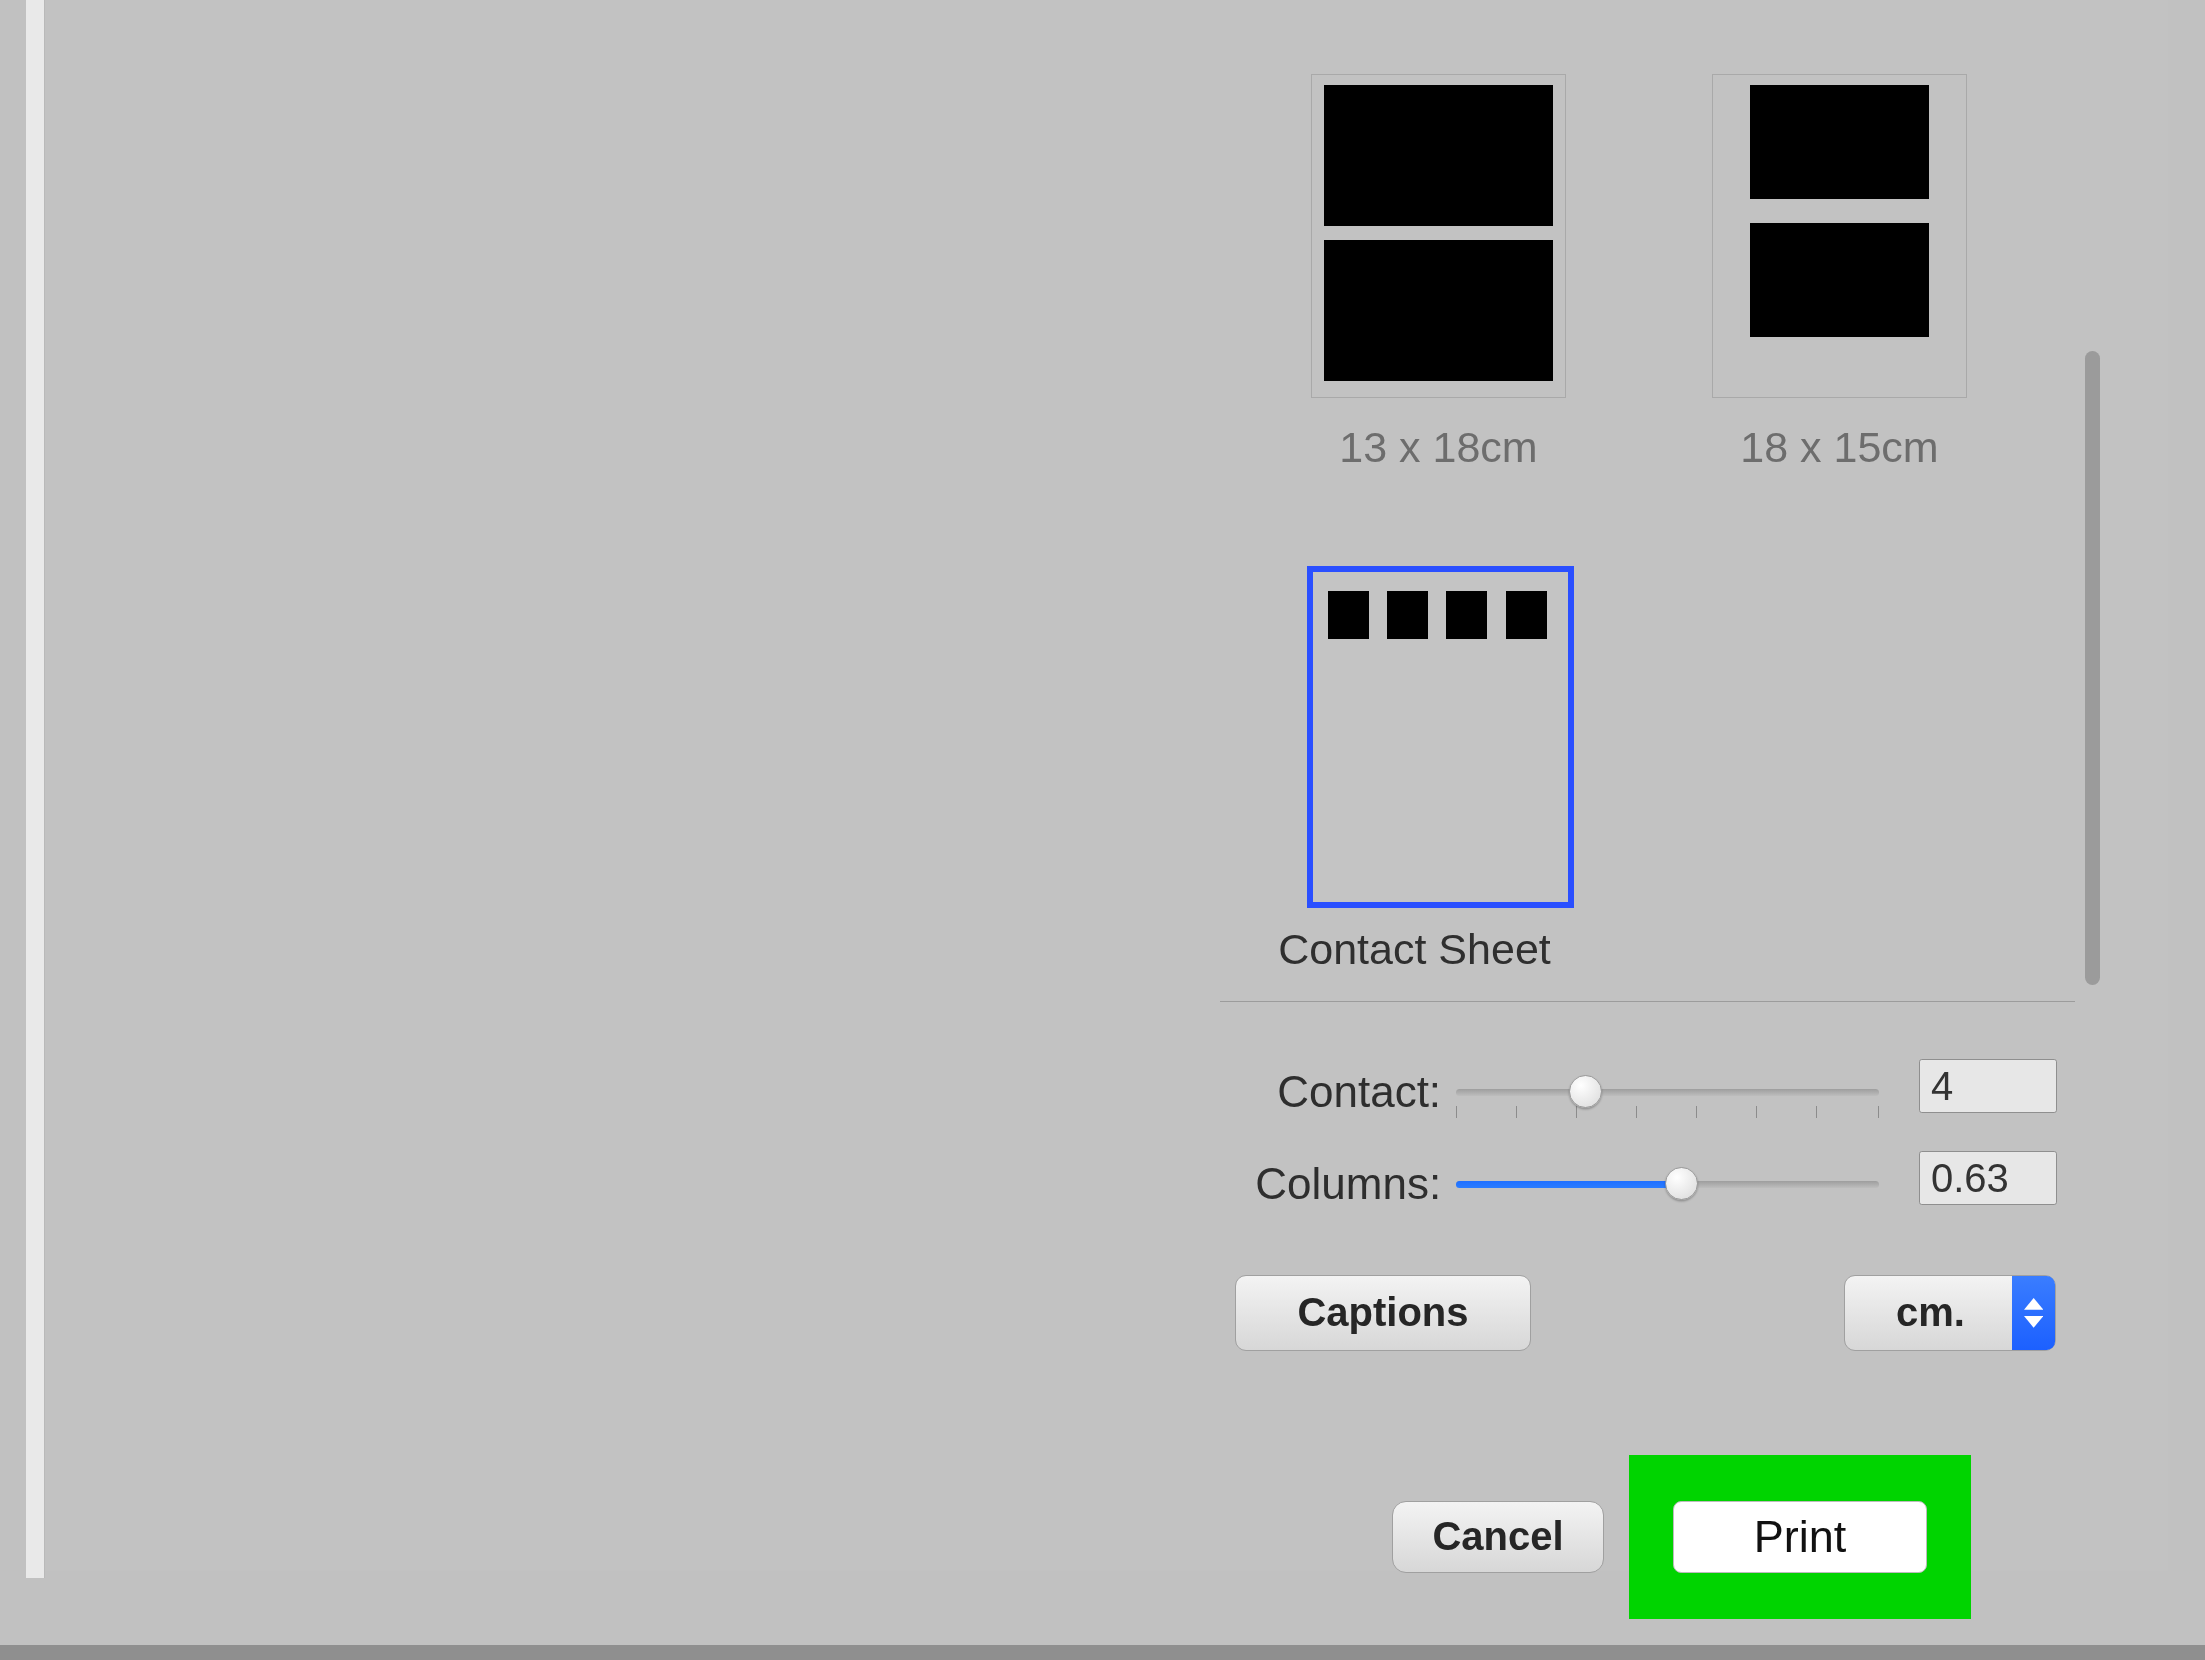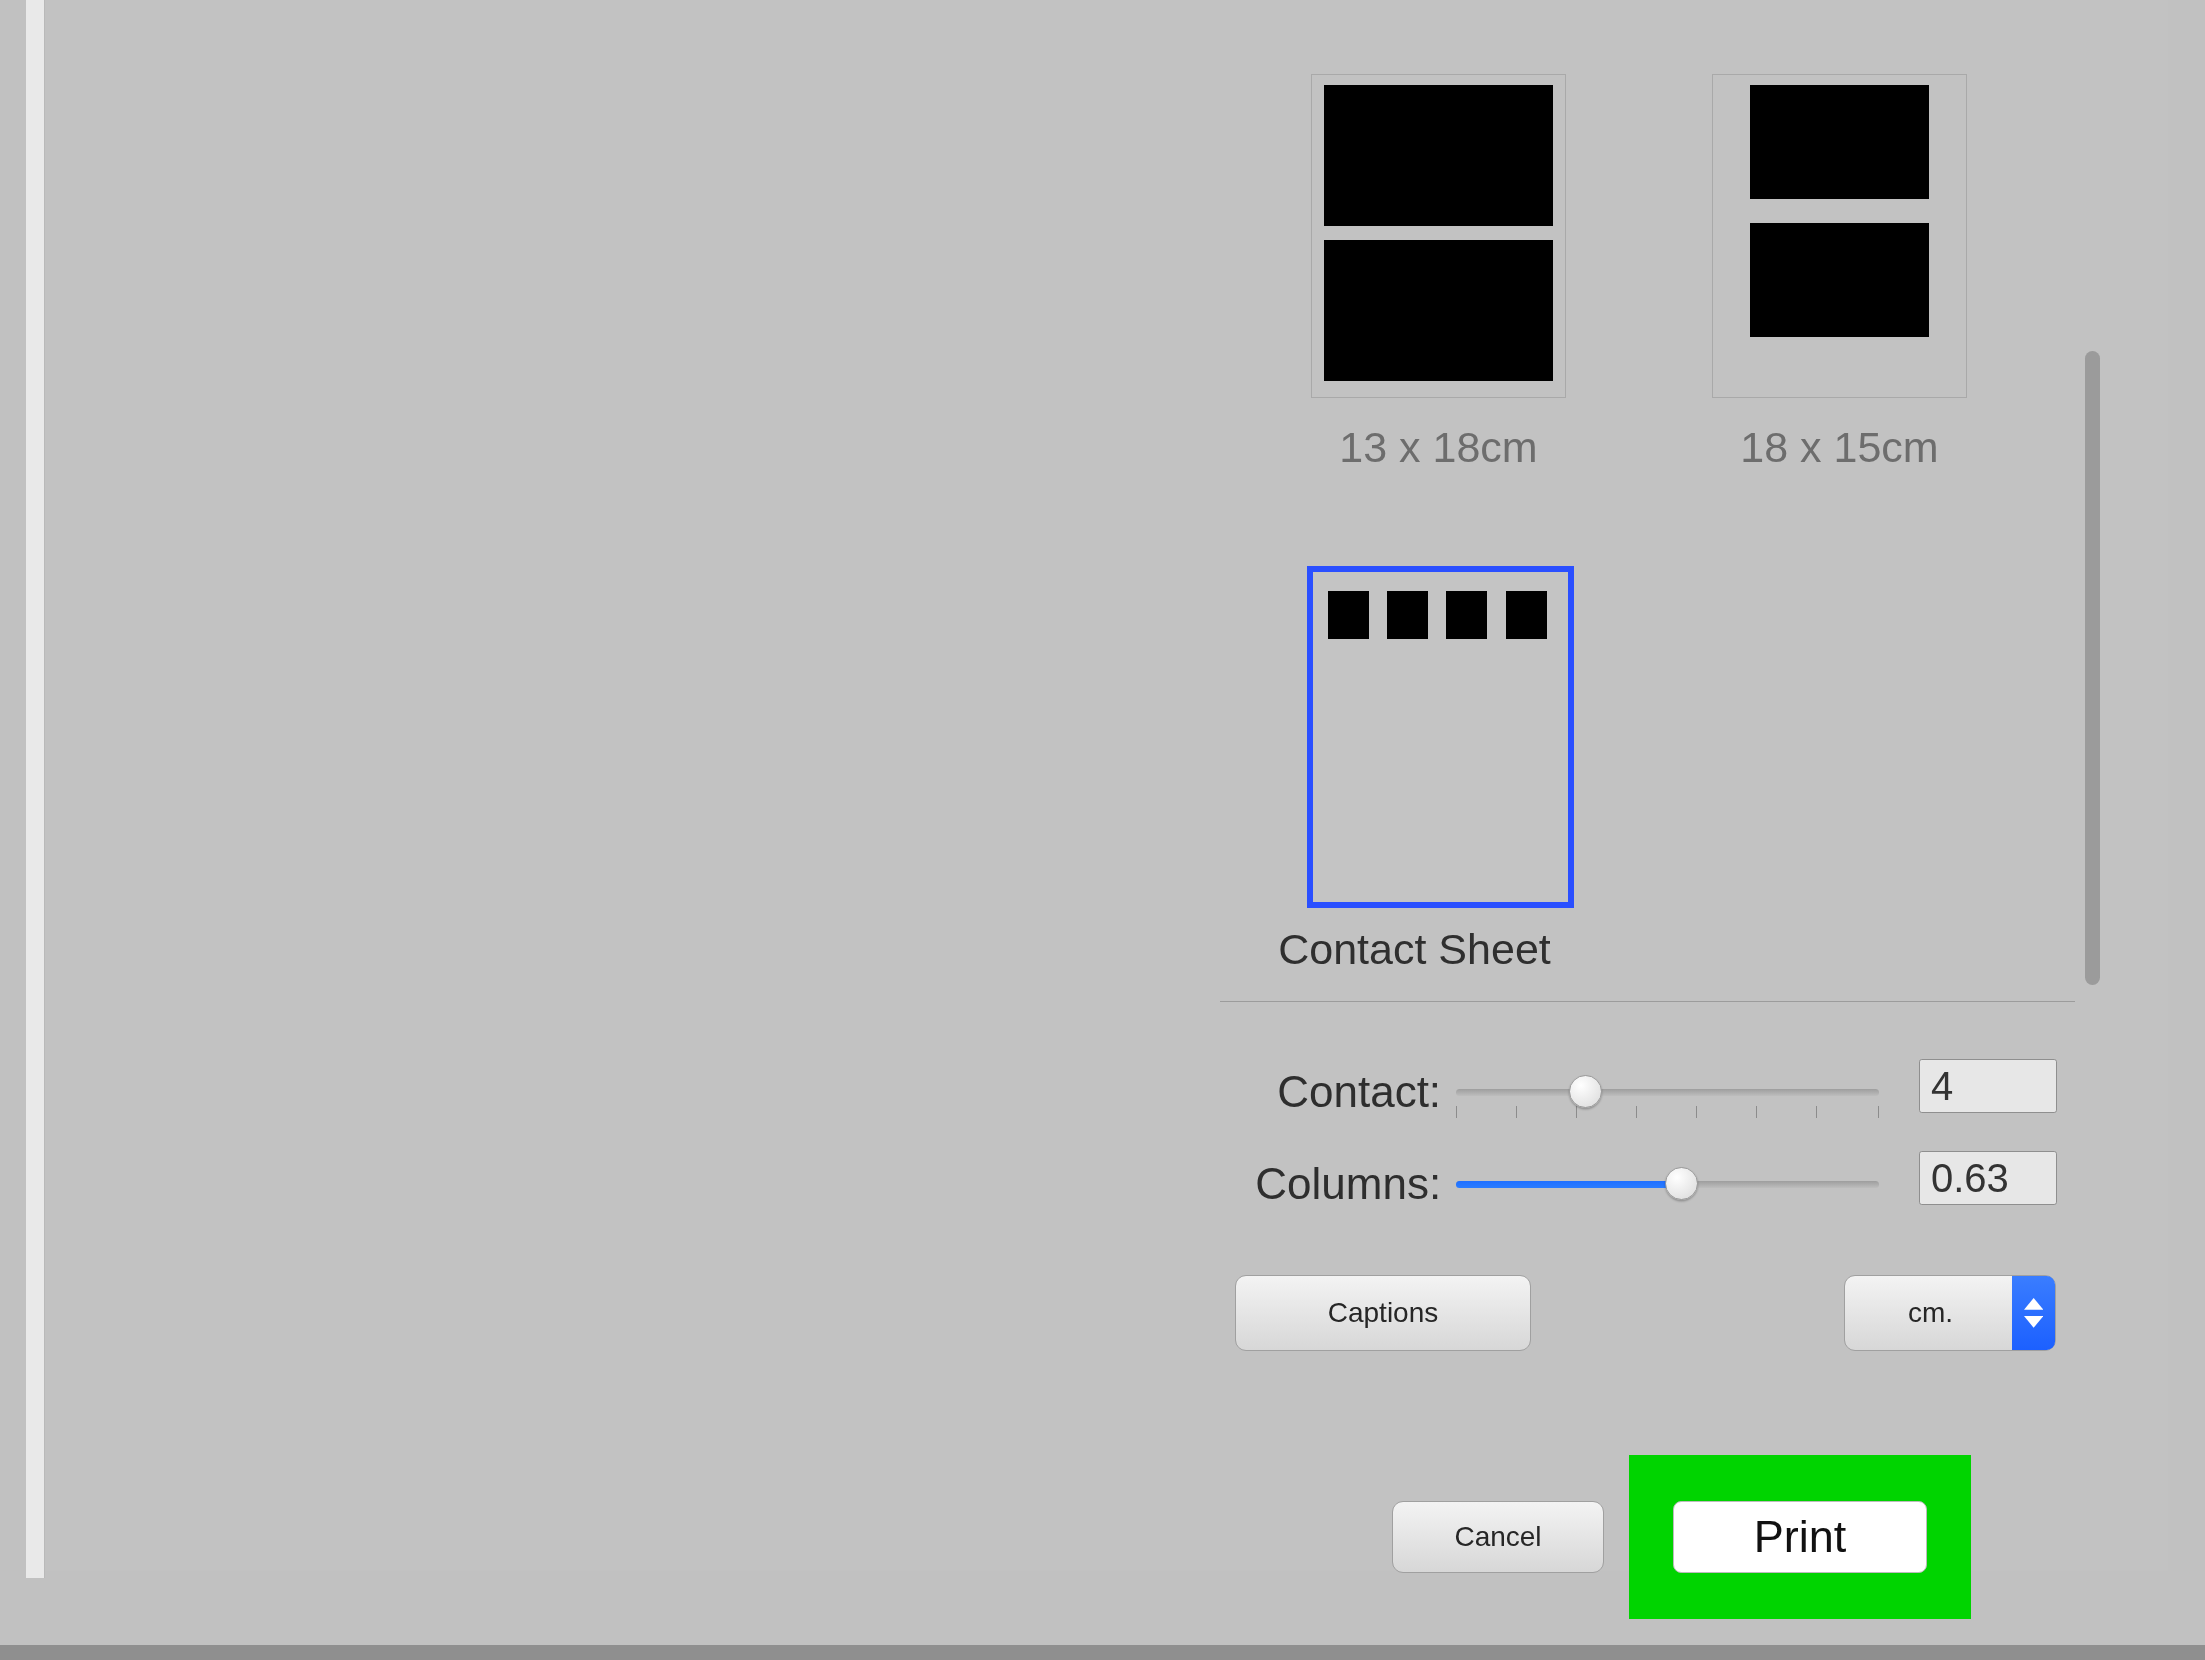--- a/index.html
+++ b/index.html
@@ -170,22 +170,23 @@
     border-radius: 2.8px;
   }
 
   
   .mac-btn {
     position: absolute;
     border-radius: 11px;
     background: linear-gradient(#f3f3f3,#d7d7d7);
     border: 1.4px solid #a0a0a0;
     color: #262626;
-    font-size: 28px;
+    font-size: 40px;
     text-align: center;
+    font-weight: bold;
   }
   .popup-arrows {
     position: absolute;
     right: 0;
     top: 0;
     width: 43px;
     height: 100%;
     background: linear-gradient(#3a7dff,#1c60ff);
     border-top-right-radius: 8.3px;
     border-bottom-right-radius: 8.3px;
@@ -289,19 +290,19 @@
   <div class="popup-arrows">
     <svg viewBox="0 0 20 12">
         <polygon points="10,0 20,12 0,12" fill="#fff"></polygon>
       </svg>
     <svg viewBox="0 0 20 12">
         <polygon points="0,0 20,0 10,12" fill="#fff"></polygon>
       </svg>
   </div>
 </div>
 
-<div class="mac-btn" style="left:1392px; top:1501px; width:212px; height:72px; line-height:69px;">Cancel</div>
+<div class="mac-btn" style="left:1392px; top:1501px; width:212px; height:72px; line-height:69px;border-radius:14px;">Cancel</div>
 
 <div class="highlight" style="left:1629px; top:1455px; width:342px; height:164px;"></div>
 <div class="print-btn-inner" style="left:1673px; top:1501px; width:254px; height:72px; line-height:69px;">Print</div>
 
 <div class="bottom-strip"></div>
 
 
 </body></html>

